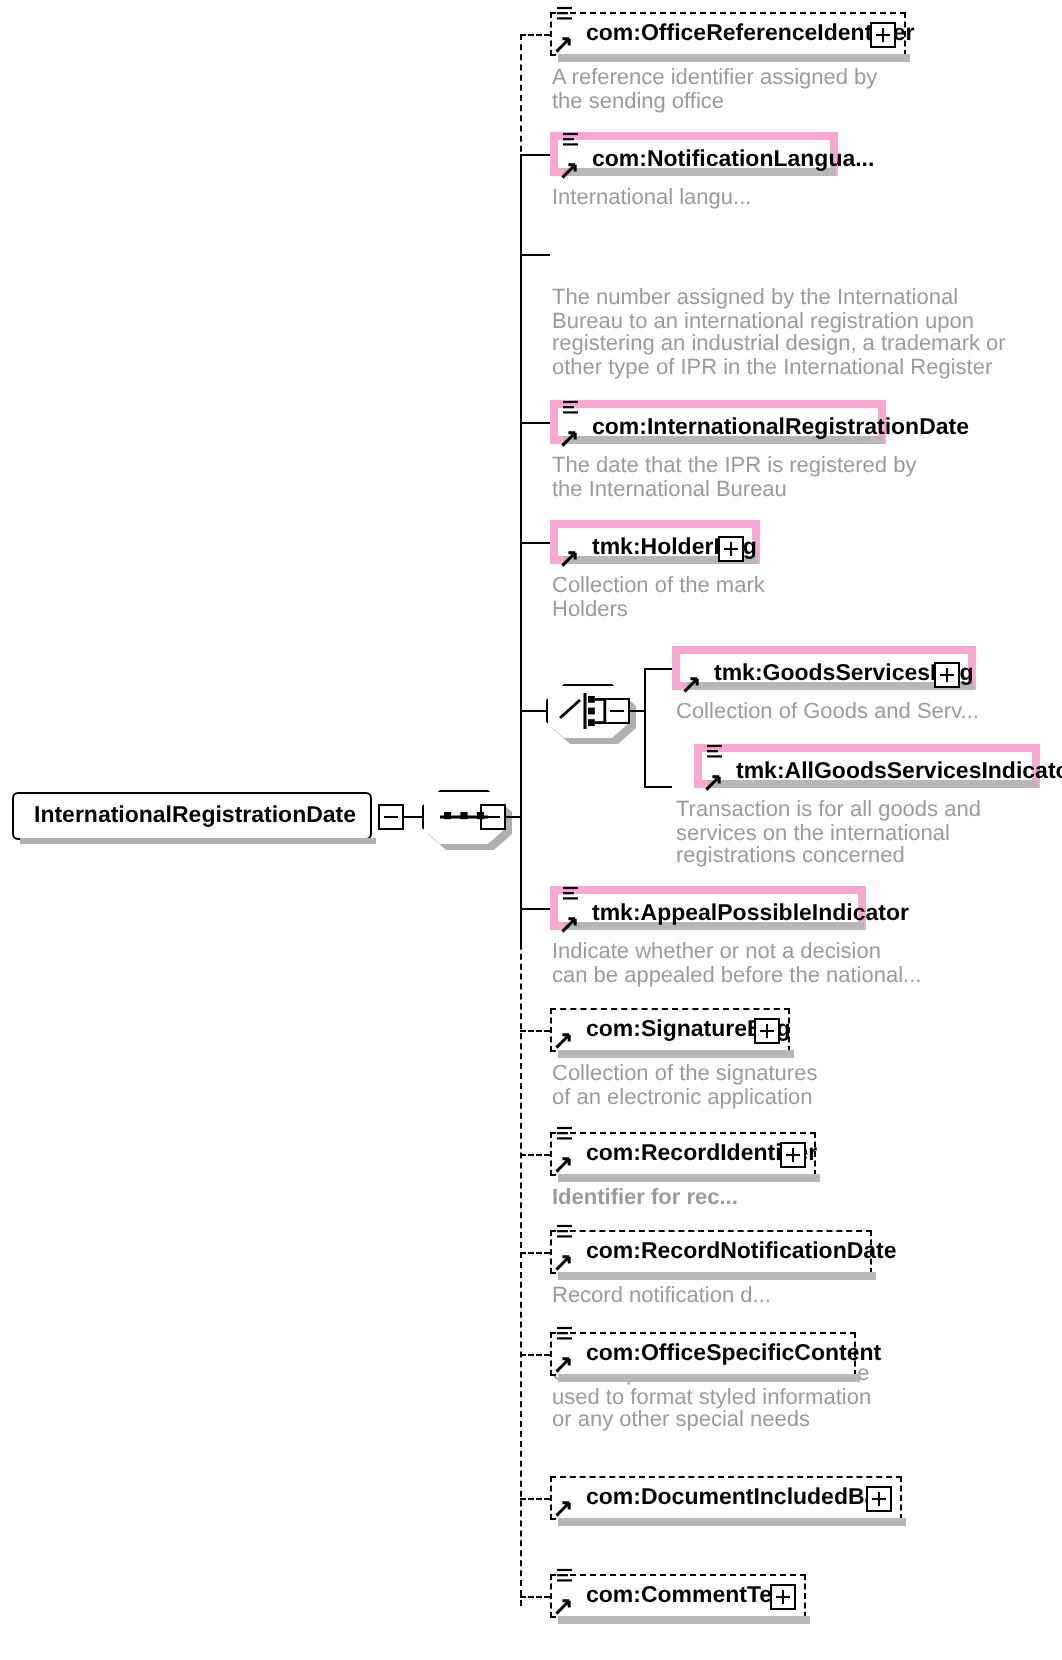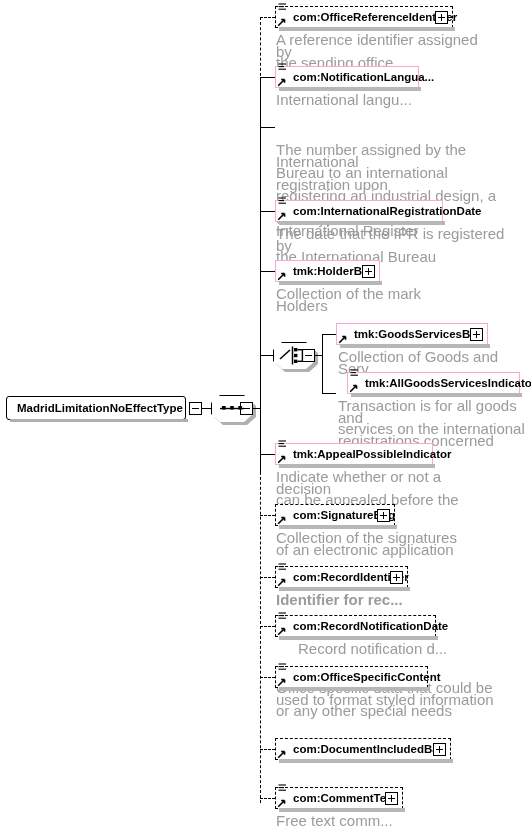--- a/index.html
+++ b/index.html
@@ -135,21 +135,21 @@
     top: 0;
     z-index: 3;
   }
 
   
   .elem {
     position: absolute;
     box-sizing: border-box;
     height: 22px;
     background: #fff;
-    border: 1px solid #f9a8d4;
+    border: 4px solid #f9a8d4;
     white-space: nowrap;
     z-index: 5;
   }
   .elem.optional {
     border: 1px dashed #000;
   }
   .elem .shadow {
     position: absolute;
     left: 3px;
     top: 100%;
@@ -189,34 +189,34 @@
     height: 10px;
   }
 
   .elem .pmbox {
     top: 4px;
   }
 
   
   .annot {
     position: absolute;
-    font-size: 15px;
+    font-size: 11px;
     line-height: 11.5px;
     color: #9b9b9b;
     white-space: pre-line;
     font-family: "Liberation Sans", sans-serif;
   }
 </style>
 </head>
 <body>
 
 <div id="diagram">
 
   <div class="root-node" style="left:6px; top:396px; width:180px;">
-    <span class="root-node-inner">MadridLimitationNoEffectType</span>
+    <span class="root-node-inner">InternationalRegistrationDate</span>
   </div>
 
   <div class="pmbox" style="left:189px; top:402px;"></div>
 
   <div class="hline-solid" style="left:202px; top:408px; width:9px;"></div>
 
   <div class="compositor" style="left:211px; top:395px;">
     <div class="oct-shadow"></div>
     <div class="oct"></div>
     <svg width="42" height="27" viewBox="0 0 42 27">
@@ -404,21 +404,21 @@
     <svg class="icon-lines" viewBox="0 0 9 9">
       <line x1="0.5" y1="1" x2="8" y2="1" stroke="#000" stroke-width="1.1"></line>
       <line x1="0.5" y1="3.6" x2="6" y2="3.6" stroke="#000" stroke-width="1.1"></line>
       <line x1="0.5" y1="6.2" x2="8" y2="6.2" stroke="#000" stroke-width="1.1"></line>
     </svg>
     <svg class="icon-arrow" viewBox="0 0 10 10">
       <path d="M1.2 8.8 L7.6 2.4 M7.6 2.4 L4.2 2.4 M7.6 2.4 L7.6 5.8" stroke="#000" stroke-width="1.5" fill="none"></path>
     </svg>
     <span class="elem-label">com:RecordNotificationDate</span>
   </div>
-  <div class="annot" style="left:286px; top:643px; width:210px;padding-left:12px;">Record notification d...</div>
+  <div class="annot" style="left:264px; top:643px; width:210px;padding-left:12px;">Record notification d...</div>
 
   <div class="elem optional" style="left:275px; top:666px; width:153px;">
     <div class="shadow"></div>
     <svg class="icon-lines" viewBox="0 0 9 9">
       <line x1="0.5" y1="1" x2="8" y2="1" stroke="#000" stroke-width="1.1"></line>
       <line x1="0.5" y1="3.6" x2="6" y2="3.6" stroke="#000" stroke-width="1.1"></line>
       <line x1="0.5" y1="6.2" x2="8" y2="6.2" stroke="#000" stroke-width="1.1"></line>
     </svg>
     <svg class="icon-arrow" viewBox="0 0 10 10">
       <path d="M1.2 8.8 L7.6 2.4 M7.6 2.4 L4.2 2.4 M7.6 2.4 L7.6 5.8" stroke="#000" stroke-width="1.5" fill="none"></path>
@@ -444,15 +444,14 @@
       <line x1="0.5" y1="1" x2="8" y2="1" stroke="#000" stroke-width="1.1"></line>
       <line x1="0.5" y1="3.6" x2="6" y2="3.6" stroke="#000" stroke-width="1.1"></line>
       <line x1="0.5" y1="6.2" x2="8" y2="6.2" stroke="#000" stroke-width="1.1"></line>
     </svg>
     <svg class="icon-arrow" viewBox="0 0 10 10">
       <path d="M1.2 8.8 L7.6 2.4 M7.6 2.4 L4.2 2.4 M7.6 2.4 L7.6 5.8" stroke="#000" stroke-width="1.5" fill="none"></path>
     </svg>
     <span class="elem-label">com:CommentText</span>
     <div class="pmbox plus" style="right:4px;"></div>
   </div>
-  <div class="annot" style="left:276px; top:815px; width:210px;">Free text comm...</div>
 
 </div>
 
 </body></html>

